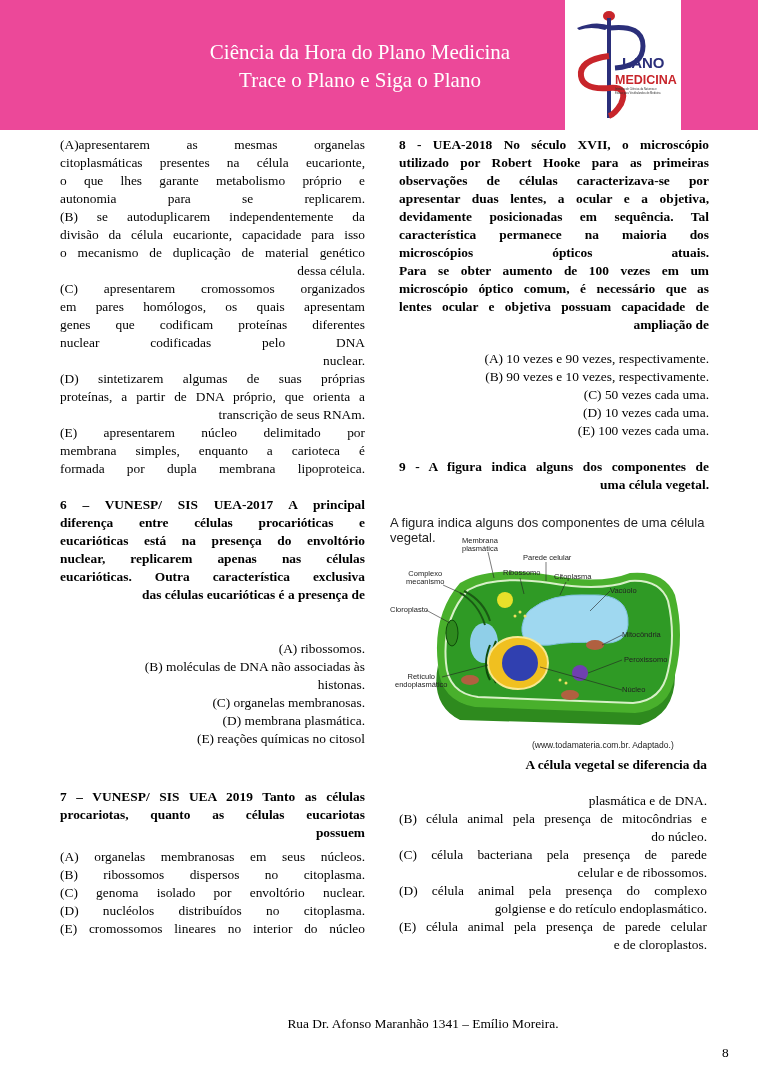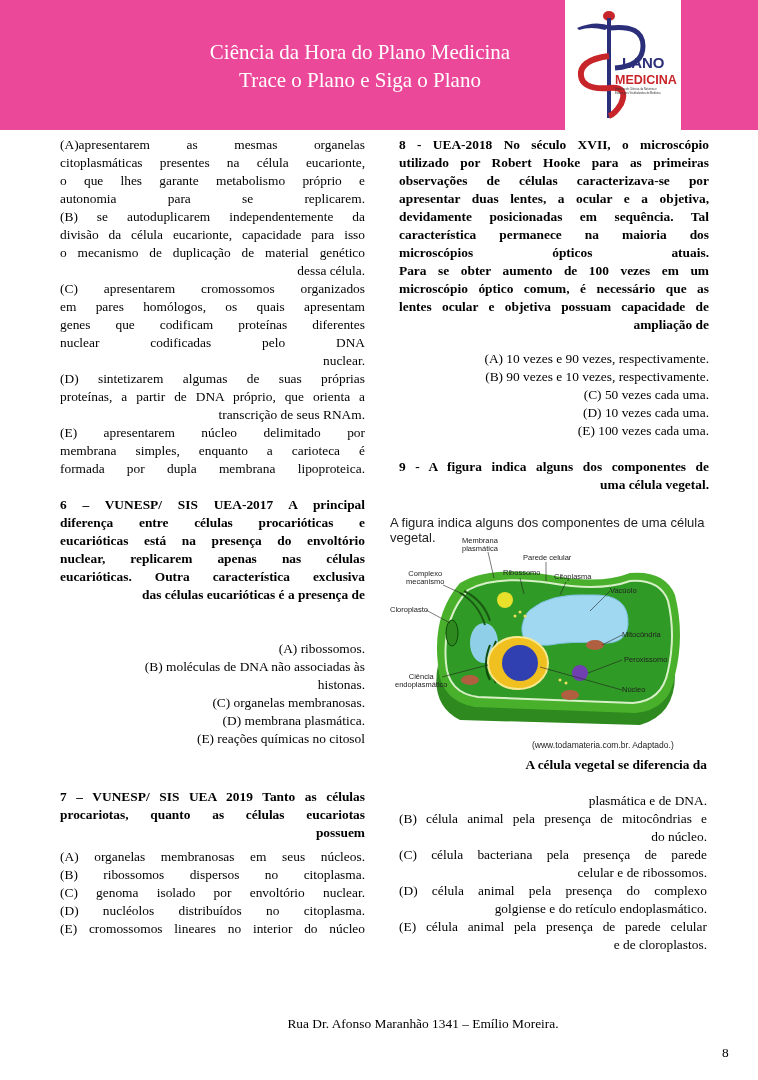--- a/index.html
+++ b/index.html
@@ -246,21 +246,21 @@
   <div class="fig-label" style="left:164px;top:58px">Citoplasma</div>
   <div class="fig-label" style="left:16px;top:55px">
     <div>Complexo</div>
     <div>mecanismo</div>
   </div>
   <div class="fig-label" style="left:220px;top:72px">Vacúolo</div>
   <div class="fig-label" style="left:0px;top:91px">Cloroplasto</div>
   <div class="fig-label" style="left:232px;top:116px">Mitocôndria</div>
   <div class="fig-label" style="left:234px;top:141px">Peroxissomo</div>
   <div class="fig-label" style="left:5px;top:158px">
-    <div>Ciência</div>
+    <div>Retículo</div>
     <div>endoplasmático</div>
   </div>
   <div class="fig-label" style="left:232px;top:171px">Núcleo</div>
   <div class="fig-credit">(www.todamateria.com.br. Adaptado.)</div>
 </div>
 
 <div class="col" style="left:399px;top:756px;width:308px">
   <span class="line nj b">A célula vegetal se diferencia da</span>
   <div style="height:18px"></div>
   <div>

